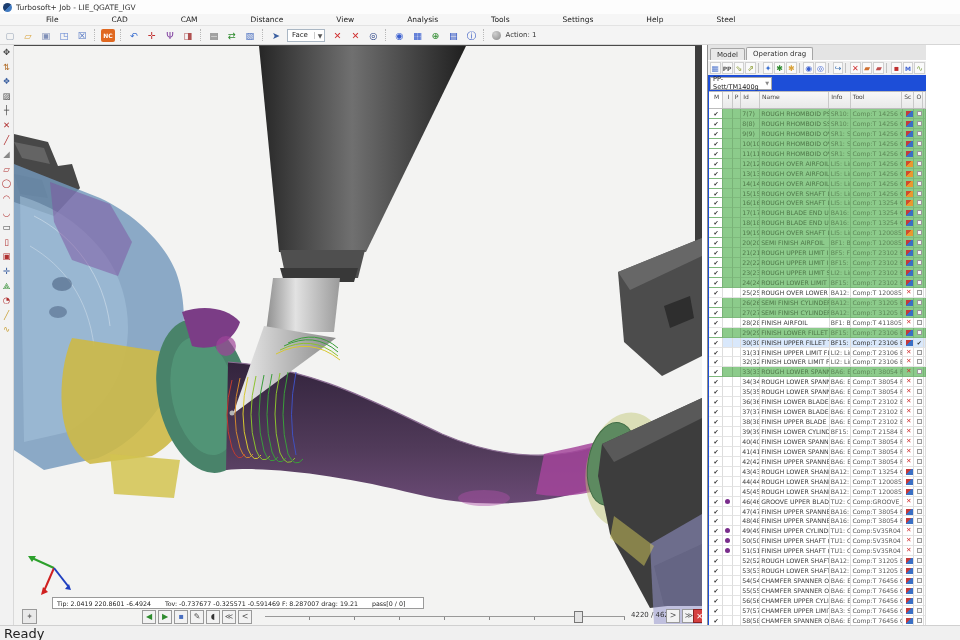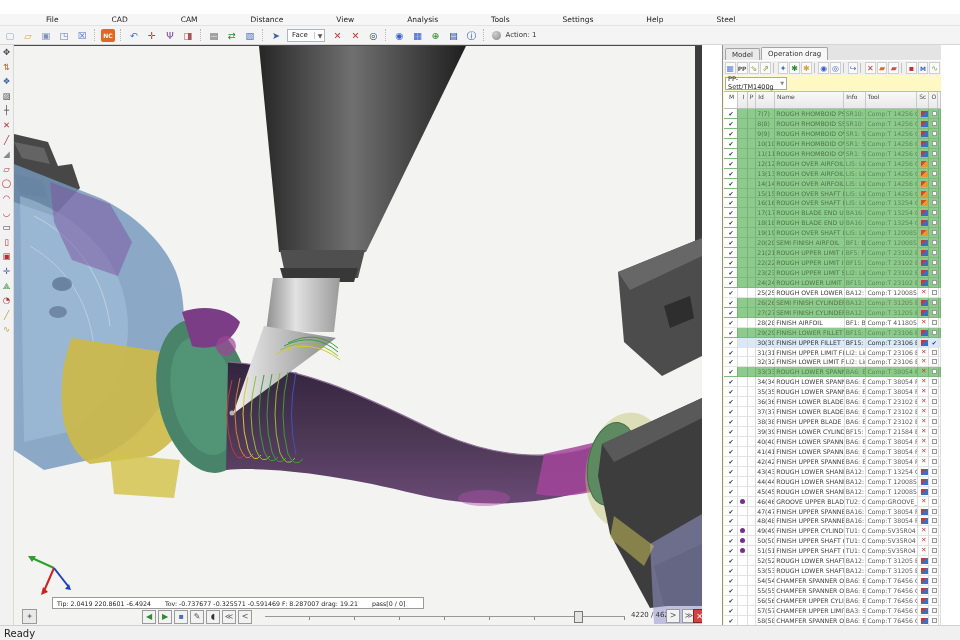--- a/index.html
+++ b/index.html
@@ -46,22 +46,22 @@
   .slider-track{position:absolute;left:251px;top:570px;width:360px;height:4px;
         border-top:1px solid #999;
         background:repeating-linear-gradient(90deg,transparent 0 44px,#888 44px 45px);}
   .slider-handle{position:absolute;left:560px;top:565px;width:9px;height:12px;background:#e4e4e4;
         border:1px solid #777;}
   .counter{position:absolute;left:617px;top:565px;font-size:7px;color:#333;}
   .stepfwd{position:absolute;left:652px;top:563px;display:flex;}
   .closesim{position:absolute;left:679px;top:563px;width:13px;height:14px;background:#d54040;
         border:1px solid #8a2020;color:#fff;font-size:8px;text-align:center;line-height:13px;}
   
-  .panel{position:absolute;left:707px;top:45px;width:219px;height:580px;background:#fef9c3;
-         border-left:1px solid #909090;margin-left:15px;}
+  .panel{position:absolute;left:707px;top:45px;width:219px;height:580px;background:#1d4ed8;
+         border-left:1px solid #909090;}
   .ptabs{display:flex;height:15px;align-items:flex-end;background:#e4e4e4;padding-left:2px;}
   .ptab{font-size:7px;padding:2px 6px 1px;border:1px solid #a5a5a5;border-bottom:none;
         background:#e9e9e9;color:#333;margin-right:1px;border-radius:2px 2px 0 0;}
   .ptab.active{background:#f7f7f7;height:13px;}
   .picons{height:15px;display:flex;align-items:center;background:#f0f0f0;border-top:1px solid #fff;
           padding-left:2px;}
   .pico{display:inline-block;width:12px;height:12px;line-height:12px;text-align:center;font-size:8px;
         margin-right:1px;border:1px solid #d0d0d0;background:#fafafa;cursor:default;}
   .psep{width:3px;height:10px;border-left:1px solid #c2c2c2;margin:0 2px 0 1px;}
   .pprow{height:16px;display:flex;align-items:center;padding-left:2px;}
@@ -103,28 +103,32 @@
   .dot{display:inline-block;width:5px;height:5px;border-radius:50%;background:#7a2d8c;margin-top:2px;}
   .sc-b{display:inline-block;width:7px;height:6px;margin:2px 0 0 2px;
         background:linear-gradient(135deg,#c23b3b 42%,#3a6fc4 42%);}
   .sc-o{display:inline-block;width:7px;height:6px;margin:2px 0 0 2px;
         background:linear-gradient(135deg,#d24b2b 45%,#e8992f 45%);}
   .sc-x{color:#d03030;font-size:6.5px;text-align:center;display:block;line-height:9.4px;}
   .obox{display:inline-block;width:5px;height:5px;border:1px solid #9a9a9a;background:#f6f6f6;margin-top:2px;}
   .ochk{font-size:6px;color:#333;line-height:9.4px;}
   
   .statusbar{position:absolute;left:0;top:625px;width:960px;height:15px;background:#f0f0f0;
-             border-top:1px solid #d0d0d0;font-size:10px;color:#222;display:flex;align-items:center;
+             border-top:1px solid #d0d0d0;font-size:13px;color:#222;display:flex;align-items:center;
              padding-left:4px;}
 </style>
 </head>
 <body>
 
 <div class="app">
 
+  <div class="titlebar">
+    <span class="applogo"></span>
+    <span>Turbosoft+ Job - LIE_QGATE_IGV</span>
+  </div>
 
   <div class="menubar" id="menubar">
       <div class="menu-item">File</div>
       <div class="menu-item">CAD</div>
       <div class="menu-item">CAM</div>
       <div class="menu-item">Distance</div>
       <div class="menu-item">View</div>
       <div class="menu-item">Analysis</div>
       <div class="menu-item">Tools</div>
       <div class="menu-item">Settings</div>

